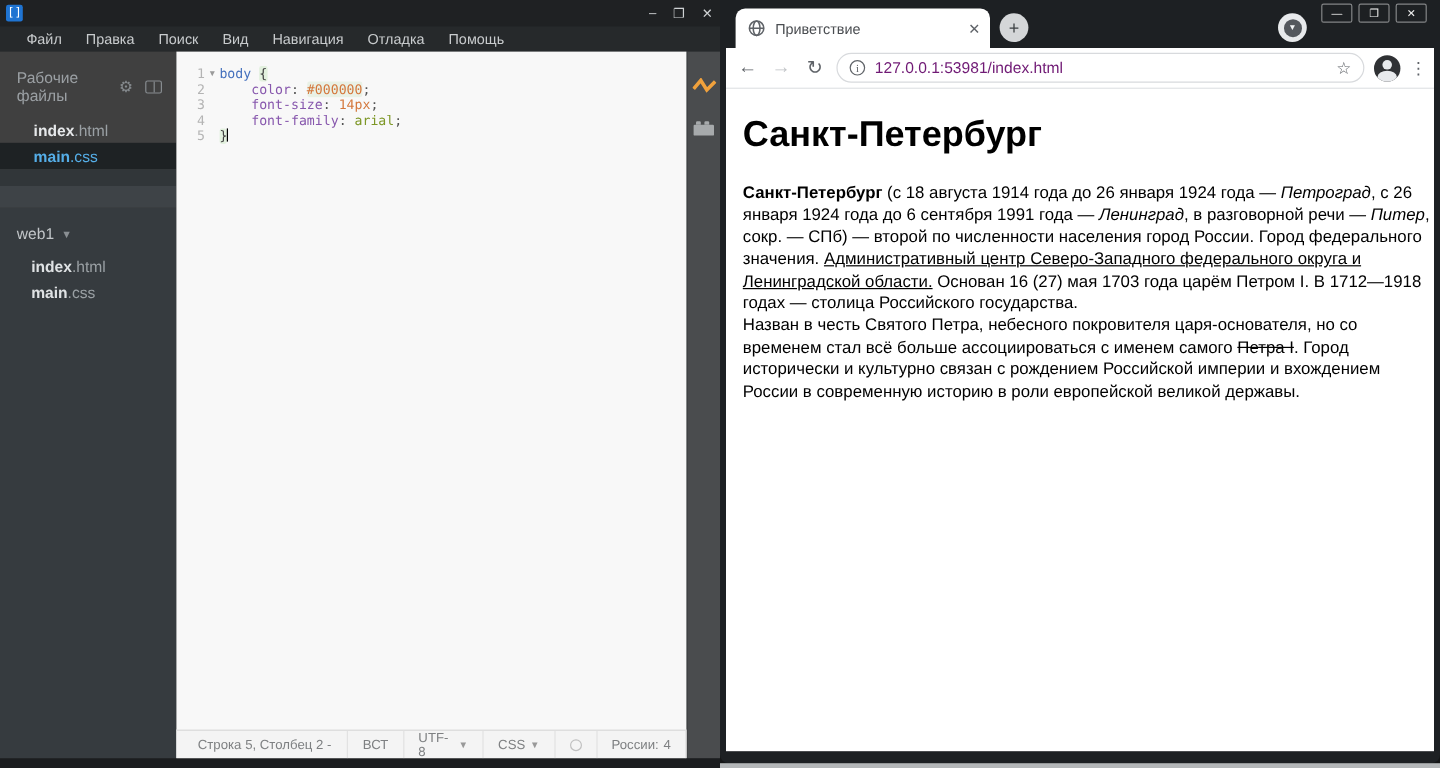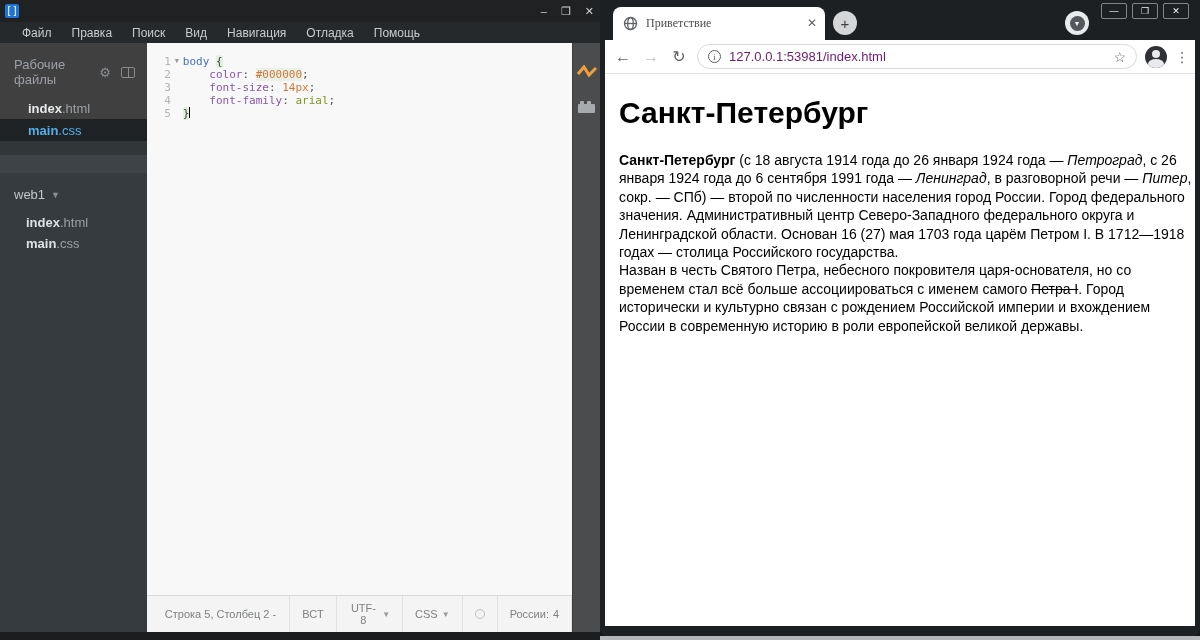--- a/index.html
+++ b/index.html
@@ -51,42 +51,42 @@
   .code-text { color:#333; }
   .tok-tag { color:#4470bd;text-align:right; }
   .tok-prop { color:#8757ad; }
   .tok-orange { color:#d4773b; }
   .tok-hex { color:#d4773b; background:#e9f1e6; border-radius:2px; }
   .tok-green { color:#7d9726; }
   .tok-punct { color:#535353; }
   .tok-brace { color:#404040; background:#e2f0de; border-radius:2px; }
   .caret { display:inline-block; width:1px; height:11px; background:#000; vertical-align:-1px; }
 
-  .statusbar { height:37px; background:#f4f4f4; border-top:1px solid #d9d9d9; display:flex; align-items:center;
-               font-size:11px; color:#7e8082; flex:none;text-align:center; }
+  .statusbar { height:24px; background:#f4f4f4; border-top:1px solid #d9d9d9; display:flex; align-items:center;
+               font-size:11px; color:#7e8082; flex:none; }
   .sb-cell { height:100%; display:flex; align-items:center; justify-content:center; padding:0 12px; border-right:1px solid #e2e2e2; gap:4px; }
   .sb-cell:first-child { width:148px; justify-content:flex-start; padding-left:18px; }
   .sb-dd { font-size:8px; color:#999; }
   .lint-dot { width:10px; height:10px; border:1px solid #c0c0c0; border-radius:50%; }
 
   
   .toolstrip { width:34px; background:#4a4c4e; border-left:1px solid #3a3c3e; display:flex; flex-direction:column;
                align-items:center; padding-top:22px; gap:26px; }
   .brick { width:17px; height:9px; background:#a7aaac; border-radius:1px; position:relative; }
   .brick::before { content:""; position:absolute; top:-3px; left:2px; width:4px; height:3px; background:#a7aaac; border-radius:1px 1px 0 0;
                    box-shadow:7px 0 0 #a7aaac; }
 
   
   .chrome { position:absolute; left:600px; top:0; width:600px; height:636px; background:#1d2023;
             border-radius:0 0 7px 7px; padding:0 5px 5px 5px; }
   .desktop-sliver { position:absolute; left:600px; top:636px; width:600px; height:4px; background:#b4b7b9; }
 
   .tabstrip { height:40px; position:relative; display:flex; align-items:flex-end; padding-left:8px; }
   .tab { width:212px; height:33px; background:#fff; border-radius:8px 8px 0 0; display:flex; align-items:center;
-         padding:0 8px 0 10px; gap:8px;font-family:Liberation Serif, serif; }
+         padding:0 8px 0 10px; gap:8px; }
   .tab-title { flex:1; font-size:12px; color:#4a4d51; white-space:nowrap; overflow:hidden; }
   .tab-close { color:#5f6368; font-size:12px; }
   .newtab-btn { width:24px; height:24px; border-radius:50%; background:#d4d6d8; color:#3c4043; font-size:15px;
                 display:flex; align-items:center; justify-content:center; margin:0 0 5px 8px; }
   .tab-dropdown { position:absolute; right:106px; top:11px; width:24px; height:24px; border-radius:50%;
                   background:#e8eaec; display:flex; align-items:center; justify-content:center; }
   .tab-dropdown .inner { width:15px; height:15px; border-radius:50%; background:#54585d; color:#f1f3f4; font-size:7px;
                          display:flex; align-items:center; justify-content:center; }
   .cr-winctl { position:absolute; right:6px; top:3px; display:flex; gap:5px; }
   .cr-winctl span { width:26px; height:16px; border:1px solid rgba(255,255,255,0.45); border-radius:2px; color:#f2f2f2;
@@ -105,21 +105,21 @@
   .avatar { width:22px; height:22px; border-radius:50%; background:#2f3134; position:relative; overflow:hidden; flex:none; }
   .avatar::before { content:""; position:absolute; left:7px; top:4px; width:8px; height:8px; border-radius:50%; background:#e8eaed; }
   .avatar::after { content:""; position:absolute; left:3px; top:13px; width:16px; height:10px; border-radius:50%; background:#e8eaed; }
   .dots-ico { color:#5f6368; font-size:14px; letter-spacing:0; width:12px; text-align:center; }
 
   .page { background:#fff; height:552px; padding:12px 14px 0 14px; overflow:hidden; }
   .page h1 { font-size:30px; color:#000; margin:10px 0 0 0; font-weight:bold; }
   .page p { margin-top:21px; font-size:14px; line-height:18.4px; color:#000; width:576px; }
   .seg-b { font-weight:bold; }
   .seg-i { font-style:italic; }
-  .seg-u { }
+  .seg-u { text-decoration:underline; }
   .seg-s { text-decoration:line-through; }
 </style>
 </head>
 <body>
 
 <div class="screen">
 
   <div class="brackets">
     <div class="bk-titlebar">
       <div class="bk-logo">[]</div>

